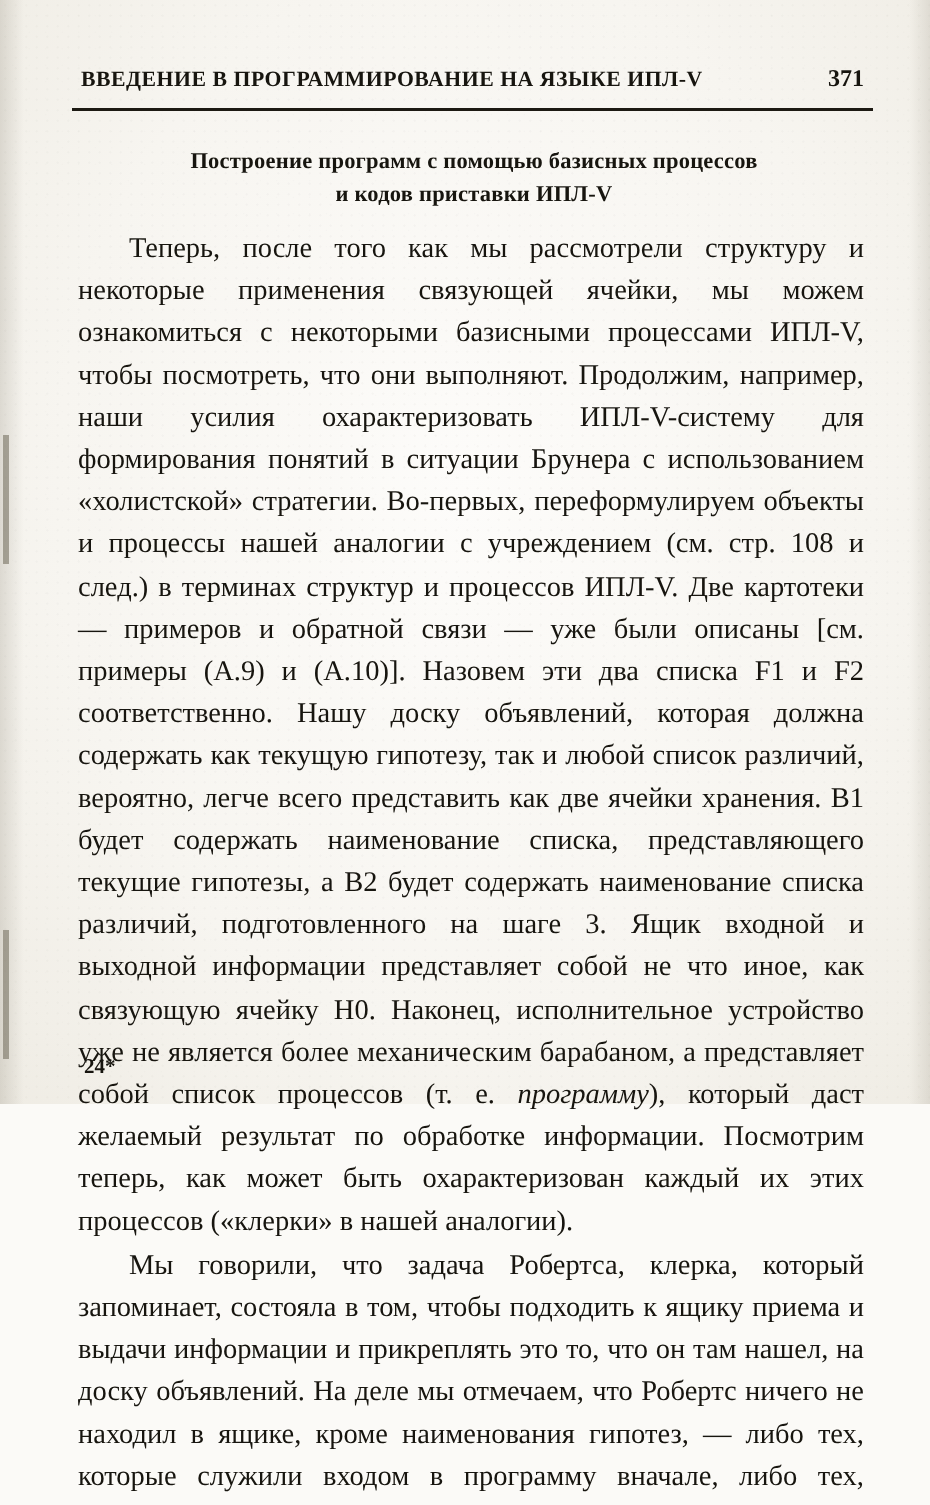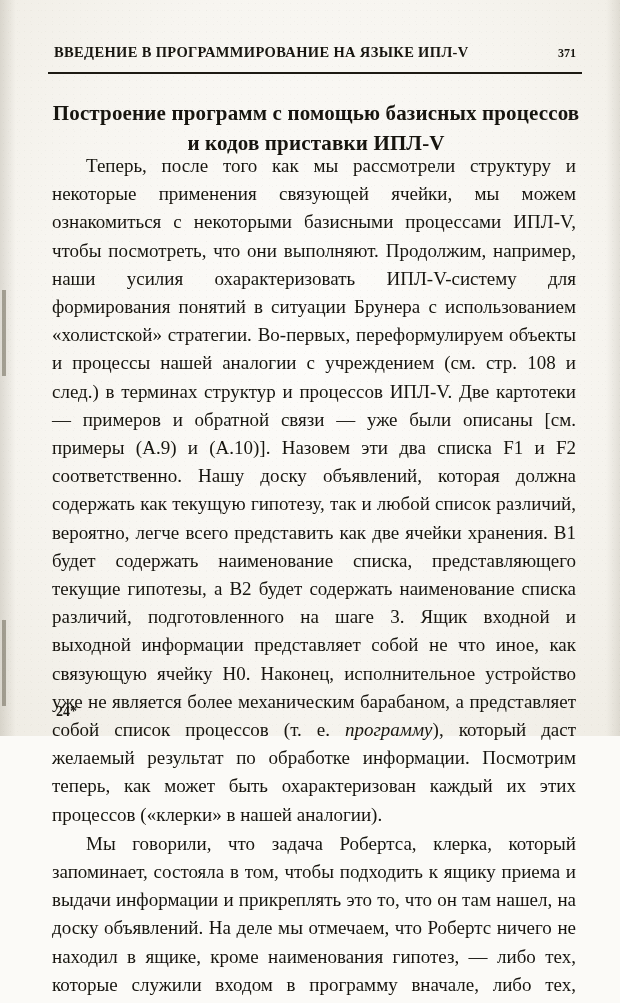--- a/index.html
+++ b/index.html
@@ -65,39 +65,39 @@
     align-items: baseline;
     justify-content: space-between;
   }
   .header-title {
     font-size: 14.5px;
     font-weight: bold;
     letter-spacing: .35px;
     white-space: nowrap;
   }
   .header-page {
-    font-size: 12px;
+    font-size: 16px;
     font-weight: bold;
   }
   .rule {
     position: absolute;
     left: 48px;
     right: 38px;
     top: 72px;
     height: 2px;
     background: #1d1a13;
   }
 
   .heading {
     position: absolute;
     left: 52px;
     right: 40px;
     top: 98px;
     text-align: center;
-    font-size: 21px;
+    font-size: 15px;
     font-weight: bold;
     line-height: 1.45;
     letter-spacing: .15px;
   }
   .heading .line2 { display: block; }
 
   .body {
     position: absolute;
     left: 52px;
     width: 524px;

